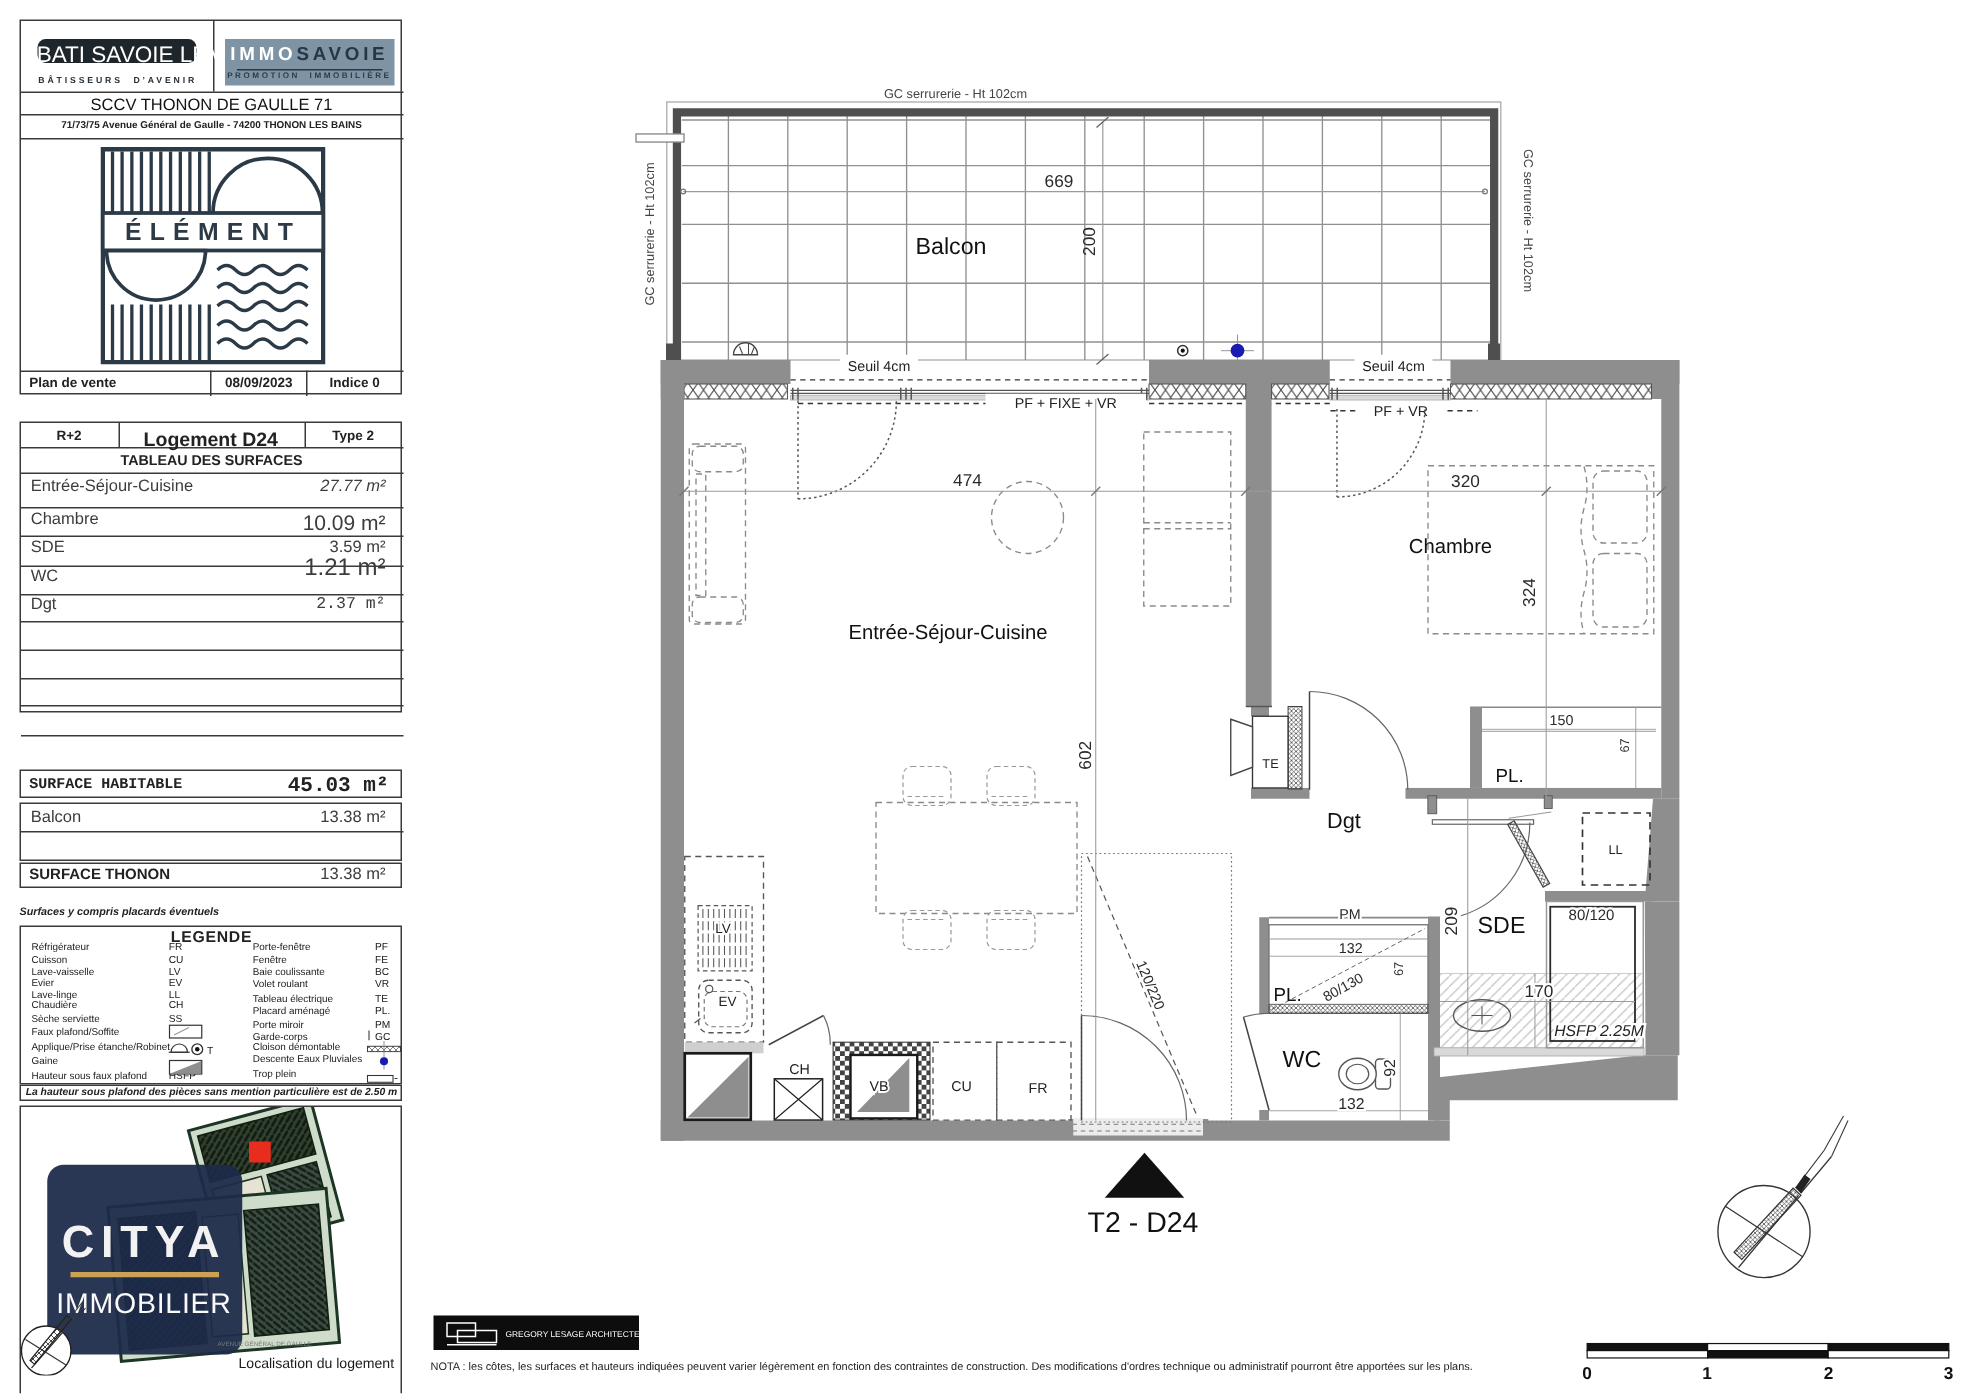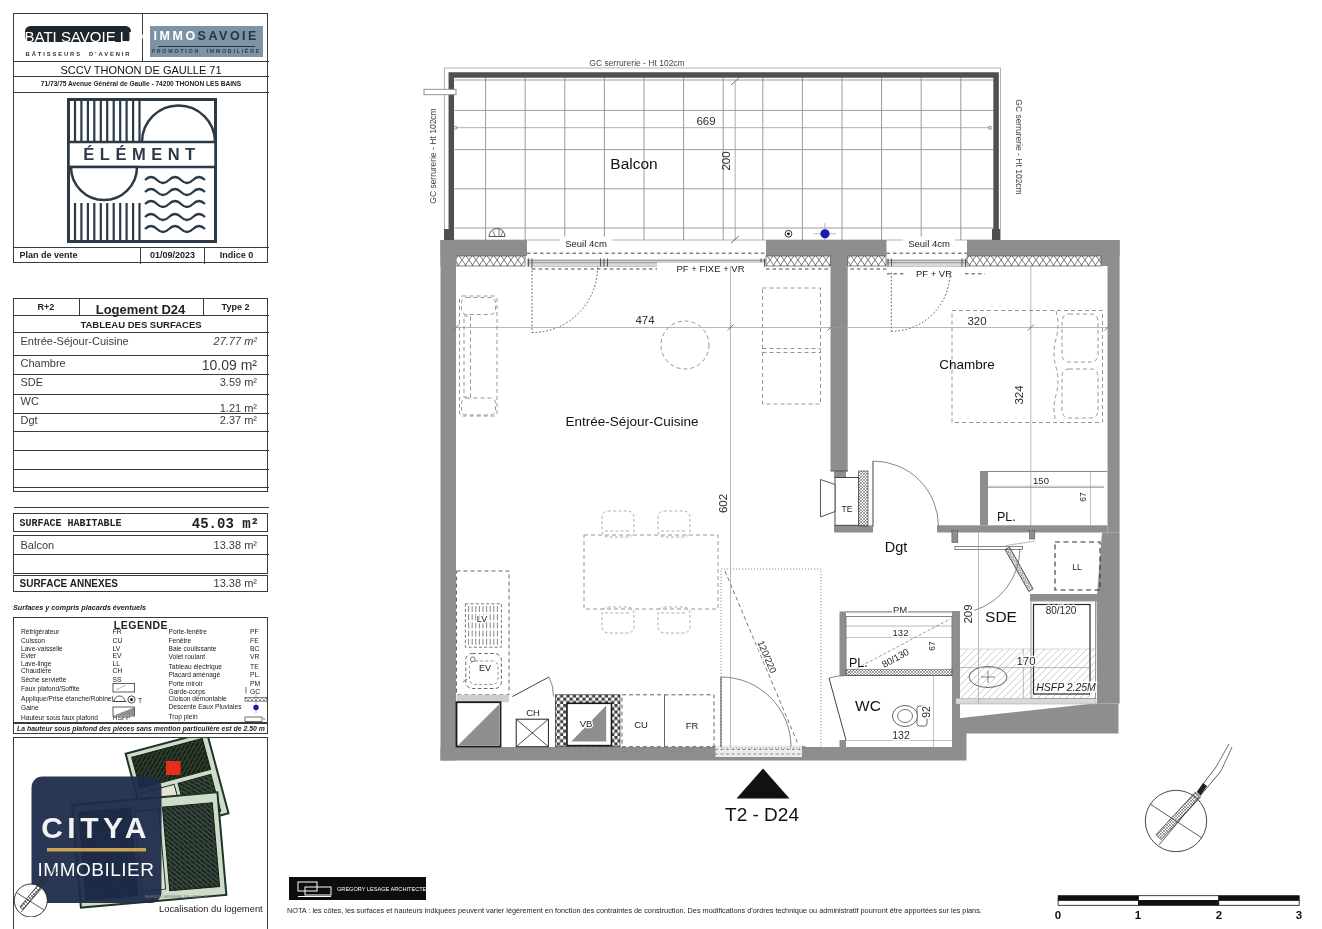--- a/index.html
+++ b/index.html
@@ -362,24 +362,24 @@
           <path d="M78,94 q6,-6 12,0 q6,6 12,0 q6,-6 12,0 q6,6 12,0 q6,-6 12,0" stroke-width="2.2"></path>
           <path d="M78,106 q6,-6 12,0 q6,6 12,0 q6,-6 12,0 q6,6 12,0 q6,-6 12,0" stroke-width="2.2"></path>
           <path d="M78,119 q6,-6 12,0 q6,6 12,0 q6,-6 12,0 q6,6 12,0 q6,-6 12,0" stroke-width="2.2"></path>
           <path d="M78,131 q6,-6 12,0 q6,6 12,0 q6,-6 12,0 q6,6 12,0 q6,-6 12,0" stroke-width="2.2"></path>
         </g>
         <text x="75" y="62" font-size="16.5" letter-spacing="5.5" fill="#2b3a46" text-anchor="middle" font-weight="bold">ÉLÉMENT</text>
       </svg>
       <div class="abs" style="left:126.5px;top:233px;width:1px;height:17px;background:#3a3a3a;"></div>
       <div class="abs" style="left:190.5px;top:233px;width:1px;height:17px;background:#3a3a3a;"></div>
       <div class="t" style="left:6px;top:236.5px;font-size:9px;font-weight:bold;">Plan de vente</div>
-      <div class="t" style="left:127px;top:236.5px;width:64px;text-align:center;font-size:9px;font-weight:bold;">01/09/2023</div>
+      <div class="t" style="left:127px;top:236.5px;width:64px;text-align:center;font-size:9px;font-weight:bold;">08/09/2023</div>
       <div class="t" style="left:191px;top:236.5px;width:64px;text-align:center;font-size:9px;font-weight:bold;">Indice 0</div>
     </div>
-    <div class="bx" style="left:12.5px;top:281.3px;width:255.5px;height:194px;margin-top:17px;">
+    <div class="bx" style="left:12.5px;top:281.3px;width:255.5px;height:194px;">
       <div class="abs" style="left:0;top:16.2px;width:255px;height:1px;background:#3a3a3a;"></div>
       <div class="abs" style="left:0;top:33.2px;width:255px;height:1px;background:#3a3a3a;"></div>
       <div class="abs" style="left:0;top:56px;width:255px;height:1px;background:#3a3a3a;"></div>
       <div class="abs" style="left:0;top:75.2px;width:255px;height:1px;background:#3a3a3a;"></div>
       <div class="abs" style="left:0;top:94.4px;width:255px;height:1px;background:#3a3a3a;"></div>
       <div class="abs" style="left:0;top:113.3px;width:255px;height:1px;background:#3a3a3a;"></div>
       <div class="abs" style="left:0;top:132.1px;width:255px;height:1px;background:#3a3a3a;"></div>
       <div class="abs" style="left:0;top:150.6px;width:255px;height:1px;background:#3a3a3a;"></div>
       <div class="abs" style="left:0;top:169.4px;width:255px;height:1px;background:#3a3a3a;"></div>
       <div class="abs" style="left:0;top:187.9px;width:255px;height:1px;background:#3a3a3a;"></div>
@@ -390,35 +390,35 @@
       <div class="t" style="left:65px;top:3px;width:124px;text-align:center;font-size:13px;font-weight:bold;">Logement D24</div>
       <div class="t" style="left:189px;top:3px;width:66px;text-align:center;font-size:9px;font-weight:bold;">Type 2</div>
       <div class="t" style="left:0;top:19.5px;width:255px;text-align:center;font-size:9.5px;font-weight:bold;">TABLEAU DES SURFACES</div>
       <div class="t" style="left:7px;top:36px;font-size:11px;color:#3c3c3c;">Entrée-Séjour-Cuisine</div>
       <div class="t" style="right:10px;top:36px;font-size:11px;color:#3c3c3c;font-style:italic;">27.77 m²</div>
       <div class="t" style="left:7px;top:57.5px;font-size:11px;color:#3c3c3c;">Chambre</div>
       <div class="t" style="right:10px;top:57.5px;font-size:14px;color:#3c3c3c;">10.09 m²</div>
       <div class="t" style="left:7px;top:76.7px;font-size:11px;color:#3c3c3c;">SDE</div>
       <div class="t" style="right:10px;top:76.7px;font-size:11px;color:#3c3c3c;">3.59 m²</div>
       <div class="t" style="left:7px;top:95.8px;font-size:11px;color:#3c3c3c;">WC</div>
-      <div class="t" style="right:10px;top:103px;font-size:11px;color:#3c3c3c;">1.21 m²</div>
+      <div class="t" style="right:10px;top:88px;font-size:16px;color:#3c3c3c;">1.21 m²</div>
       <div class="t" style="left:7px;top:114.6px;font-size:11px;color:#3c3c3c;">Dgt</div>
-      <div class="t" style="right:10px;top:114.6px;font-size:11px;color:#3c3c3c;">2.37 m²</div>
+      <div class="t" style="right:10px;top:114.6px;font-size:11px;color:#3c3c3c;font-family:Liberation Mono, monospace;">2.37 m²</div>
     </div>
     <div class="bx" style="left:12.5px;top:513.2px;width:255.5px;height:18.8px;font-family:Liberation Mono, monospace;">
       <div class="t" style="left:6px;top:3.5px;font-size:10px;font-weight:bold;">SURFACE HABITABLE</div>
       <div class="t" style="right:8px;top:1.5px;font-size:14px;font-weight:bold;">45.03 m²</div>
     </div>
     <div class="bx" style="left:12.5px;top:535px;width:255.5px;height:38.5px;">
       <div class="abs" style="left:0;top:18px;width:255px;height:1px;background:#3a3a3a;"></div>
       <div class="t" style="left:7px;top:3px;font-size:11px;color:#3c3c3c;">Balcon</div>
       <div class="t" style="right:10px;top:3px;font-size:11px;color:#3c3c3c;">13.38 m²</div>
     </div>
     <div class="bx" style="left:12.5px;top:574.5px;width:255.5px;height:17px;">
-      <div class="t" style="left:6px;top:2.8px;font-size:10px;font-weight:bold;">SURFACE ANNEXES</div>
+      <div class="t" style="left:6px;top:2.8px;font-size:10px;font-weight:bold;">SURFACE THONON</div>
       <div class="t" style="right:10px;top:1.8px;font-size:11px;color:#3c3c3c;">13.38 m²</div>
     </div>
     <div class="t" style="left:13px;top:602.5px;font-size:7.2px;font-weight:bold;font-style:italic;color:#222;">Surfaces y compris placards éventuels</div>
     <div class="bx" style="left:12.5px;top:616.5px;width:255.5px;height:106px;">
       <div class="t" style="left:0;top:1.5px;width:255px;text-align:center;font-size:10.5px;font-weight:bold;letter-spacing:0.5px;">LEGENDE</div>
       <div class="t" style="left:7.5px;top:10.3px;font-size:6.6px;color:#1a1a1a;">Réfrigérateur</div>
       <div class="t" style="left:99px;top:10.3px;font-size:6.8px;color:#1a1a1a;">FR</div>
       <div class="t" style="left:7.5px;top:19.1px;font-size:6.6px;color:#1a1a1a;">Cuisson</div>
       <div class="t" style="left:99px;top:19.1px;font-size:6.8px;color:#1a1a1a;">CU</div>
       <div class="t" style="left:7.5px;top:27.4px;font-size:6.6px;color:#1a1a1a;">Lave-vaisselle</div>

